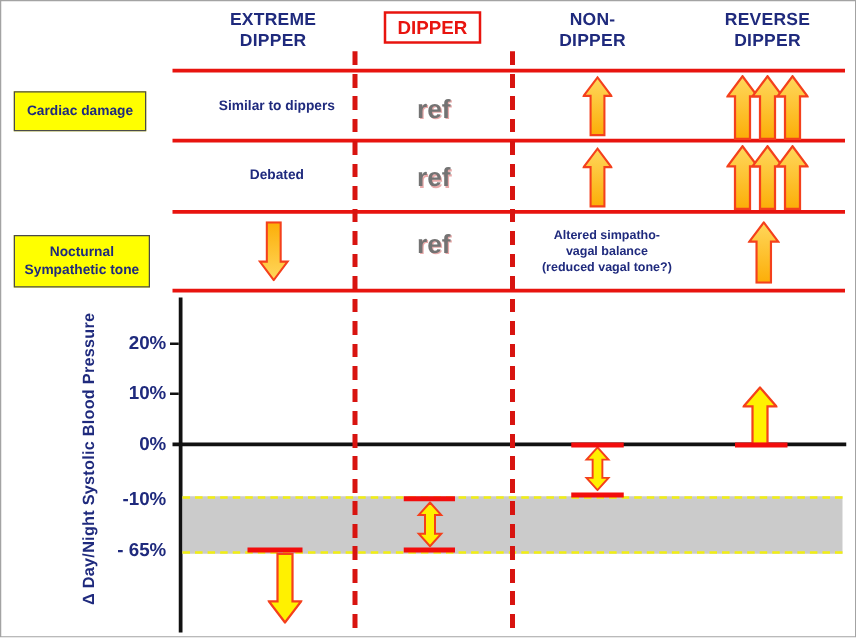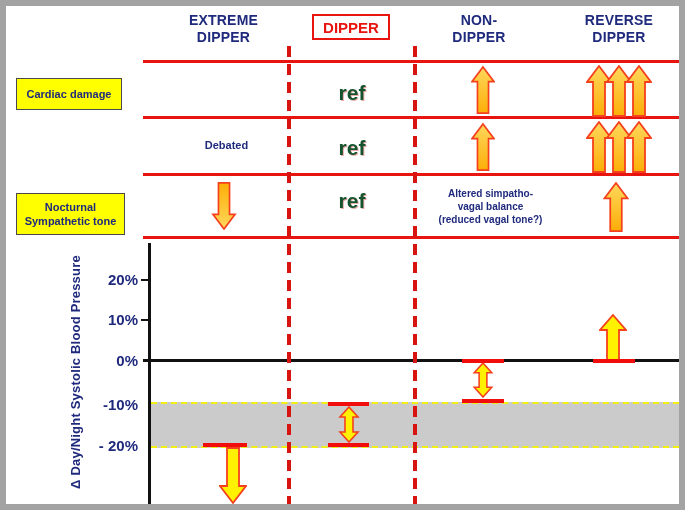--- a/index.html
+++ b/index.html
@@ -1,18 +1,18 @@
 <!DOCTYPE html>
 <html><head>
 <meta charset="utf-8">
 <style>
   html,body{margin:0;padding:0;background:#fff;}
   #figure{
     position:relative; width:685px; height:510px; box-sizing:border-box;
-    border:6px solid #a3a3a3; background:#fff; overflow:hidden;
+    border:1px solid #a3a3a3; background:#fff; overflow:hidden;
     font-family:"Liberation Sans", sans-serif;
   }
   .abs{position:absolute;}
   .navy{color:#1f2a7d;}
   .pre{white-space:pre-line;}
   .ctr{text-align:center;}
   
   .col-hdr{font-weight:bold;font-size:14px;line-height:1.18;letter-spacing:.2px;}
   .dipper-box{
     box-sizing:border-box;border:2px solid #e8140f;color:#e8140f;
@@ -25,21 +25,21 @@
     width:4px;
     background:repeating-linear-gradient(to bottom,#d81410 0 11px,transparent 11px 18px);
     z-index:6;
   }
   .ylabel-box{
     box-sizing:border-box;background:#ffff00;border:1.5px solid #4a4a4a;
     display:flex;align-items:center;justify-content:center;
     font-weight:bold;font-size:11px;line-height:1.3;
   }
   .cell-txt{font-weight:bold;font-size:11px;}
-  .ref{color:#14532d;font-weight:bold;font-size:21px;text-shadow:1px 1px 0 rgba(190,10,10,.35);}
+  .ref{color:#737373;font-weight:bold;font-size:21px;text-shadow:1px 1px 0 rgba(190,10,10,.35);}
   .note{font-weight:bold;font-size:10px;line-height:1.28;}
   
   .tick-lab{font-weight:bold;font-size:15px;width:62px;text-align:right;line-height:18px;height:18px;}
   .axis{background:#111;}
   .band{
     box-sizing:border-box;background:#cbcbcb;
     border-top:2px dashed #f2ef12;border-bottom:2px dashed #f2ef12;
     z-index:2;
   }
   .cap{height:4px;background:#f20d0d;z-index:5;}
@@ -82,20 +82,21 @@
   <div class="abs rline" style="left:137px;top:167px;width:538px;"></div>
   <div class="abs rline" style="left:137px;top:230px;width:538px;"></div>
 
   <div class="abs vdash" style="left:281px;top:40px;height:465px;"></div>
   <div class="abs vdash" style="left:407px;top:40px;height:465px;"></div>
 
   <div class="abs ylabel-box navy ctr pre" style="left:10px;top:72px;width:106px;height:32px;">Cardiac damage</div>
   <div class="abs ylabel-box navy ctr pre" style="left:10px;top:187px;width:109px;height:42px;">Nocturnal
 Sympathetic tone</div>
 
+  <div class="abs cell-txt navy ctr" style="left:148px;top:78px;width:145px;">Similar to dippers</div>
   <div class="abs ref ctr" style="left:307px;top:75px;width:78px;">ref</div>
   <svg class="abs arrow-svg" style="left:465px;top:59px;" width="24" height="50" viewBox="0 0 26 52">
     <polygon points="13,1 25,17 19,17 19,51 7,51 7,17 1,17" fill="url(#ogr)" stroke="#f4401c" stroke-width="1.8"></polygon>
   </svg>
   <div class="abs triple" style="left:580px;top:59px;">
     <svg width="26" height="52" viewBox="0 0 26 52">
         <polygon points="13,1 25,17 19,17 19,51 7,51 7,17 1,17" fill="url(#ogr)" stroke="#f4401c" stroke-width="1.8"></polygon>
       </svg>
     <svg width="26" height="52" viewBox="0 0 26 52">
         <polygon points="13,1 25,17 19,17 19,51 7,51 7,17 1,17" fill="url(#ogr)" stroke="#f4401c" stroke-width="1.8"></polygon>
@@ -132,21 +133,21 @@
   <svg class="abs arrow-svg" style="left:597px;top:176px;" width="26" height="50" viewBox="0 0 26 52">
     <polygon points="13,1 25,17 19,17 19,51 7,51 7,17 1,17" fill="url(#ogr)" stroke="#f4401c" stroke-width="1.8"></polygon>
   </svg>
 
   <div class="abs yaxis-title navy" style="left:62px;top:497px;">Δ Day/Night Systolic Blood Pressure</div>
 
   <div class="abs tick-lab navy" style="left:70px;top:265px;">20%</div>
   <div class="abs tick-lab navy" style="left:70px;top:305px;">10%</div>
   <div class="abs tick-lab navy" style="left:70px;top:346px;">0%</div>
   <div class="abs tick-lab navy" style="left:70px;top:390px;">-10%</div>
-  <div class="abs tick-lab navy" style="left:70px;top:431px;">- 20%</div>
+  <div class="abs tick-lab navy" style="left:70px;top:431px;">- 65%</div>
 
   <div class="abs band" style="left:145px;top:396px;width:528px;height:46px;"></div>
 
   <div class="abs axis" style="left:142px;top:237px;width:3px;height:268px;"></div>
   <div class="abs axis" style="left:135px;top:273px;width:7px;height:2px;"></div>
   <div class="abs axis" style="left:135px;top:313px;width:7px;height:2px;"></div>
   <div class="abs axis" style="left:137px;top:353px;width:539px;height:3px;z-index:3;"></div>
 
   <div class="abs cap" style="left:197px;top:437px;width:44px;"></div>
   <svg class="abs arrow-svg" style="left:213px;top:441px;z-index:4;" width="28" height="57" viewBox="0 0 28 57">

